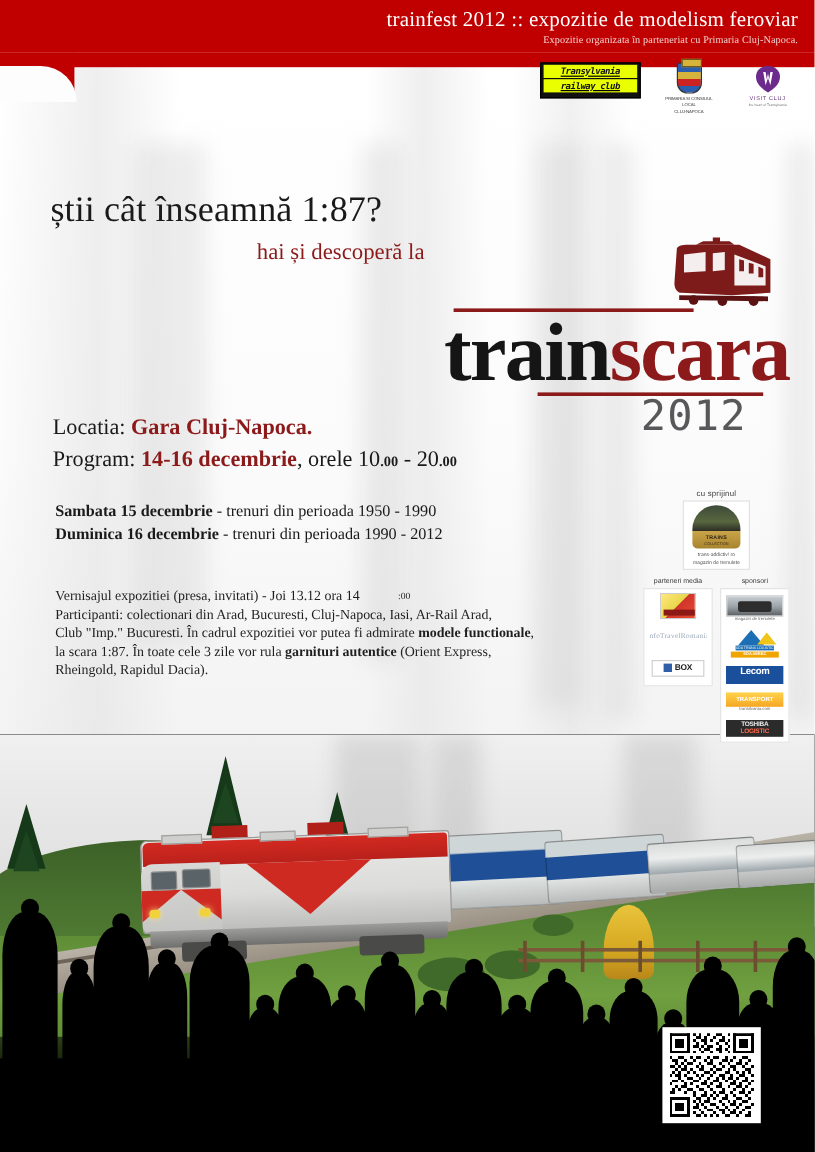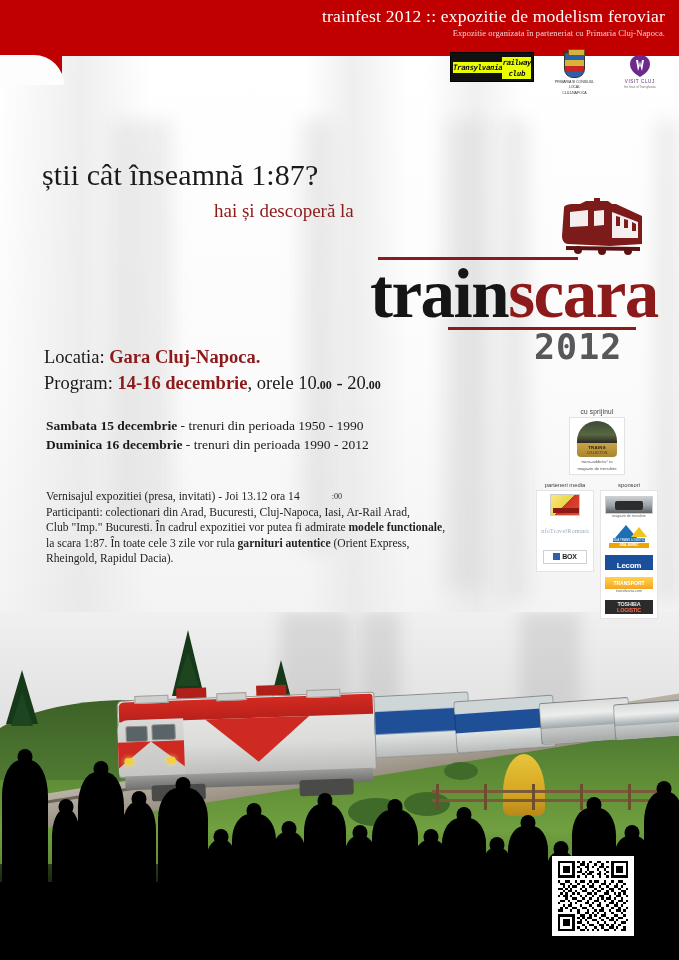--- a/index.html
+++ b/index.html
@@ -84,23 +84,24 @@
   .partner-logos {
     position: absolute; left: 450px; top: 52px;
     width: 215px; height: 48px;
     display: flex; align-items: flex-start; gap: 16px;
     z-index: 8;
   }
   .trc-logo {
     width: 86px; height: 30px;
     background: #111111;
     border: 1px solid #000;
-    display: flex; flex-direction: row;
+    display: flex; flex-direction: column;
     justify-content: flex-start; align-items: center;
     padding: 1px 2px;
+    text-decoration: underline;
   }
   .trc-line1 {
     background: #eaff00; color: #111;
     font-family: "DejaVu Sans Mono", monospace;
     font-size: 7.5px; font-weight: bold;
     font-style: italic;
     letter-spacing: -0.4px;
     width: 100%; text-align: center;
     line-height: 11px;
   }
@@ -190,21 +191,21 @@
   .tf-train { color: #151515; }
   .tf-fest  { color: #8c1a1a; }
   .tf-rule-bot {
     position: absolute; left: 88px; top: 131px;
     width: 188px; height: 2.5px;
     background: #8c1a1a;
   }
   .tf-year {
     position: absolute; left: 174px; top: 131px;
     font-family: "DejaVu Sans Mono", monospace;
-    font-size: 35px; font-weight: bold;
+    font-size: 35px; font-weight: normal;
     color: #58585a;
     letter-spacing: 1px;
   }
 
   
   .info-block {
     position: absolute; left: 44px; top: 344px;
     z-index: 8;
     font-family: "Liberation Serif", serif;
   }
@@ -361,21 +362,21 @@
     font-size: 3.4px; color: #fff; text-align: center;
     line-height: 5px; font-weight: bold;
   }
   .sp-logo-arrow .bar2 {
     position: absolute; left: 8px; bottom: 7px;
     width: 32px; height: 4px; background: #1c6fb5;
     font-size: 3px; color: #fff; text-align: center; line-height: 4px;
   }
   .sp-logo-lecom {
     width: 48px; height: 15px; background: #1a4f9c;
-    display: flex; align-items: flex-end; justify-content: center;
+    display: flex; align-items: flex-start; justify-content: center;
   }
   .sp-logo-lecom span {
     font-family: "Liberation Sans", sans-serif;
     font-weight: bold; font-size: 8px; color: #ffffff;
     letter-spacing: -0.3px;
   }
   .sp-logo-yellow {
     width: 48px; height: 12px;
     background: linear-gradient(180deg,#ffd34d 0%,#f5a623 100%);
     display: flex; align-items: center; justify-content: center;

